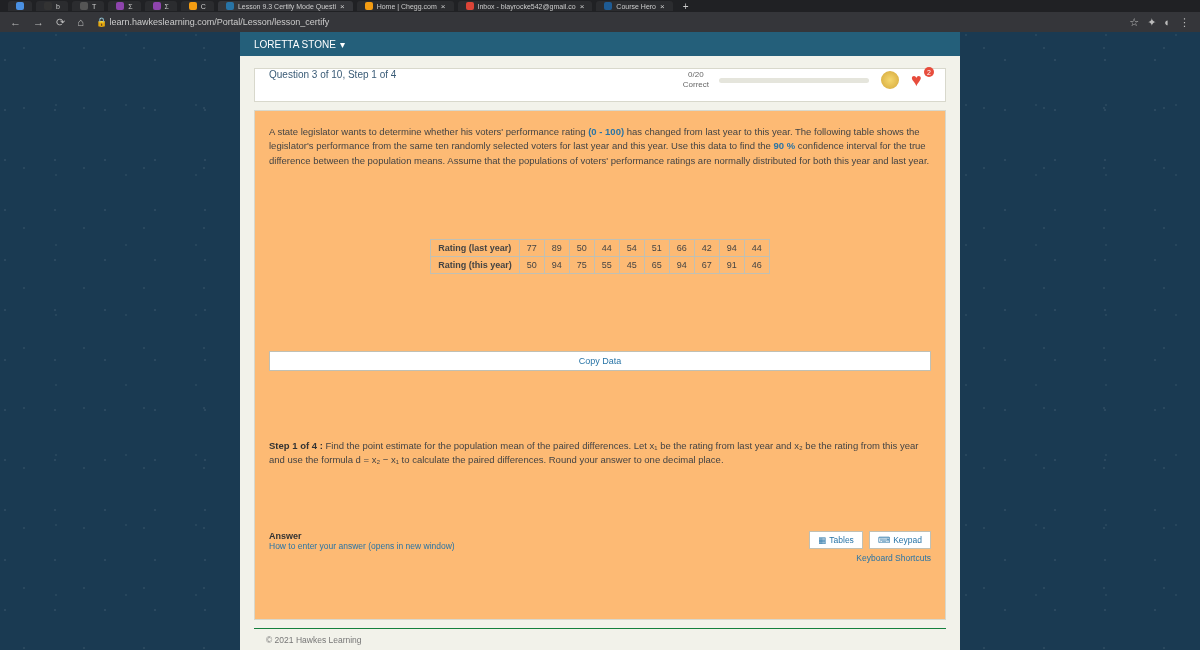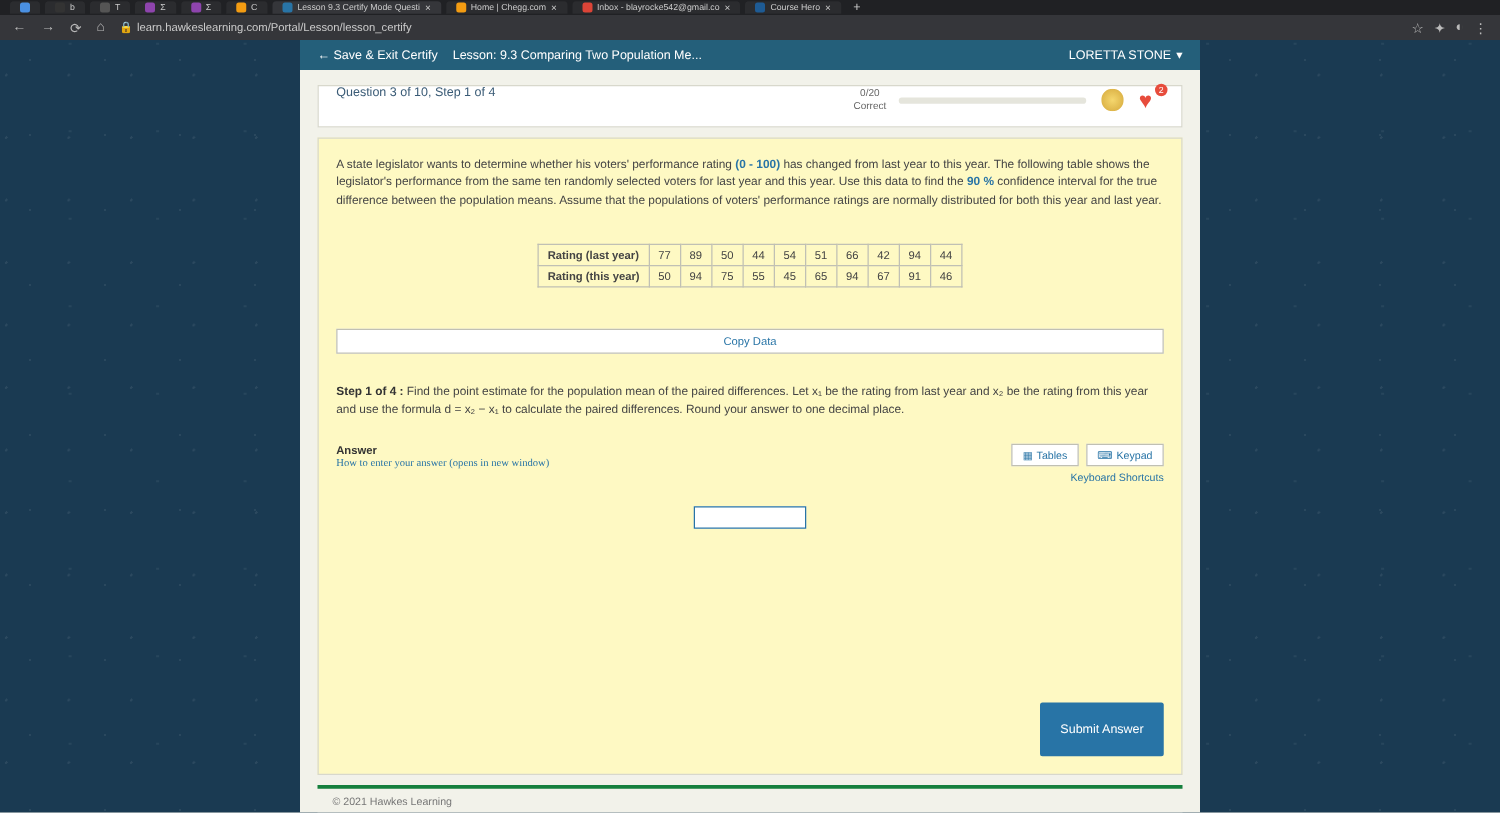--- a/index.html
+++ b/index.html
@@ -27,47 +27,47 @@
   .user-drop { display: flex; align-items: flex-end; gap: 4px; cursor: pointer; }
 
   .q-header { background: #fff; margin: 12px 14px 0 14px; height: 34px; border: 1px solid #d8d8cc; display: flex; align-items: flex-start; padding: 0 14px; font-size: 10px; color: #3a5b76; justify-content: space-between; }
   .q-right { display: flex; align-items: center; gap: 10px; }
   .correct-box { text-align: center; font-size: 8px; color: #666; line-height: 1.2; }
   .progress { width: 150px; height: 5px; background: #e5e5dc; border-radius: 3px; }
   .coin { width: 22px; height: 22px; border-radius: 50%; background: radial-gradient(circle,#f5d76e,#d4a73a); border: 2px solid #fff; }
   .heart { width: 20px; height: 20px; position: relative; color: #e74c3c; font-size: 18px; }
   .heart-badge { position: absolute; top: -3px; right: -3px; background: #e74c3c; color: #fff; font-size: 7px; width: 10px; height: 10px; border-radius: 50%; display: flex; align-items: center; justify-content: center; }
 
-  .q-body { background: #fef9c3; margin: 8px 14px 0 14px; border: 1px solid #d8d8cc; flex: 1; padding: 14px; font-size: 9.5px; color: #444; overflow: auto; display: flex; flex-direction: column; }
+  .q-body { background: #fdba74; margin: 8px 14px 0 14px; border: 1px solid #d8d8cc; flex: 1; padding: 14px; font-size: 9.5px; color: #444; overflow: auto; display: flex; flex-direction: column; gap: 44px; }
   .prompt-text { line-height: 1.5; }
   .prompt-text .num { color: #2874a6; font-weight: bold; }
 
   .data-table { margin: 27px auto; border-collapse: collapse; }
   .data-table td { border: 1px solid #c0c0b4; padding: 3px 7px; font-size: 9px; text-align: right; }
   .data-table .row-label { font-weight: bold; text-align: left; }
 
   .copy-btn { float: right; margin-top: 6px; border: 1px solid #c0c0b4; background: #fff; padding: 4px 23px; font-size: 9px; color: #2874a6; cursor: pointer; }
 
   .step-text { clear: both; margin-top: 24px; line-height: 1.5; }
   .step-text b { color: #333; }
 
   .answer-row { margin-top: 20px; display: flex; justify-content: space-between; align-items: flex-start; }
   .answer-left { font-size: 9px; }
-  .answer-left .how-link { color: #2874a6; font-size: 8.5px; cursor: pointer; font-family: Liberation Serif, serif; }
+  .answer-left .how-link { color: #2874a6; font-size: 8.5px; cursor: pointer; }
   .answer-right { display: flex; flex-direction: column; align-items: flex-end; gap: 4px; }
   .tool-btns { display: flex; gap: 6px; }
   .tool-btn { border: 1px solid #c0c0b4; background: #fff; padding: 3px 8px; font-size: 8.5px; color: #2874a6; cursor: pointer; display: flex; align-items: center; gap: 3px; }
   .kb-short { color: #2874a6; font-size: 8.5px; cursor: pointer; }
 
   .input-box { margin-top: 18px; width: 90px; height: 18px; border: 1px solid #2874a6; background: #fff; margin-left: auto; margin-right: auto; display: block; font-size: 10px; padding: 0 4px; }
 
   .submit-row { margin-top: auto; display: flex; justify-content: flex-end; padding-top: 20px; }
   .submit-btn { background: #2874a6; color: #fff; border: none; padding: 16px 16px; font-size: 10px; cursor: pointer; border-radius: 2px; }
 
-  .footer { height: 22px; background: #f2f2ea; border-top: 3px solid #15803d; margin: 8px 14px 0 14px; font-size: 8.5px; color: #777; display: flex; align-items: center; padding: 0 12px; }
+  .footer { height: 22px; background: #f2f2ea; border-top: 1px solid #15803d; margin: 8px 14px 0 14px; font-size: 8.5px; color: #777; display: flex; align-items: center; padding: 0 12px; }
 </style>
 </head>
 <body>
 <div class="speckles"></div>
 
 <div class="browser-tabs">
   <span class="tab">
       <span class="fav" style="background:#4a90e2"></span>
     </span>
   <span class="tab">
@@ -123,24 +123,20 @@
     <span class="nav-icon">☆</span>
     <span class="nav-icon">✦</span>
     <span class="nav-icon">◐</span>
     <span class="nav-icon">⋮</span>
   </span>
 </div>
 
 <div class="page-content">
   <div class="panel">
     <div class="panel-top">
-      <div class="top-left">
-        <span class="save-exit">← <span>Save &amp; Exit Certify</span></span>
-        <span>Lesson: 9.3 Comparing Two Population Me...</span>
-      </div>
       <div class="user-drop">
         <span>LORETTA STONE</span>
         <span>▾</span>
       </div>
     </div>
 
     <div class="q-header">
       <span>Question 3 of 10, Step 1 of 4</span>
       <div class="q-right">
         <div class="correct-box">

